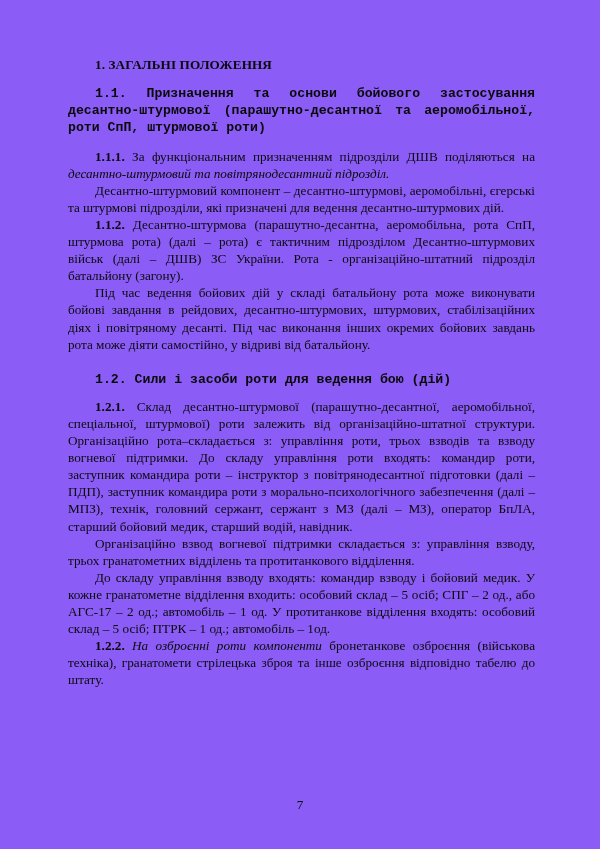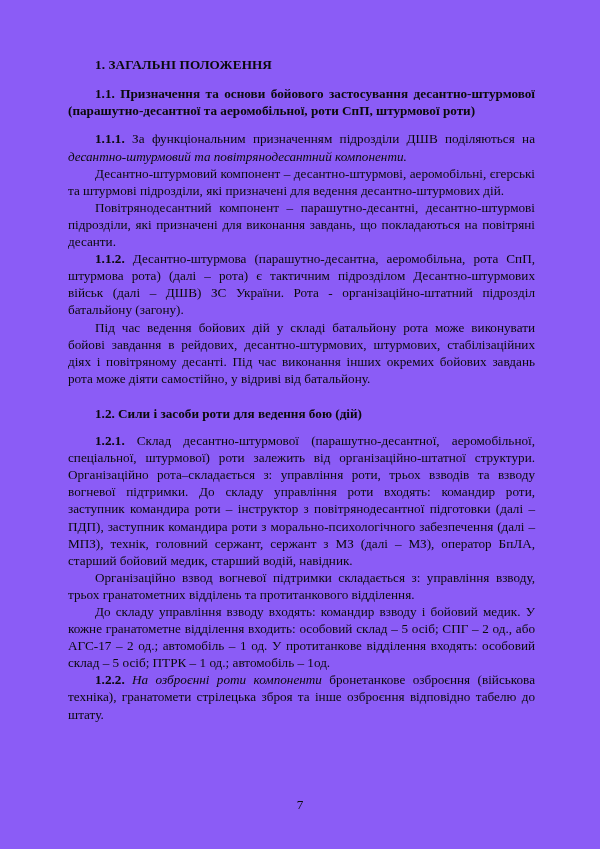--- a/index.html
+++ b/index.html
@@ -39,20 +39,21 @@
     margin: 0 0 12px 0;
     letter-spacing: 0.1px;
   }
   .h2 {
     font-size: 13.2px;
     font-weight: bold;
     text-indent: 27px;
     text-align: justify;
     line-height: 1.30;
     margin: 0 0 11px 0;
+    font-family: Liberation Mono, monospace;
   }
   .h2.tight {
     margin-bottom: 10px;
   }
   p.para {
     font-size: 13.2px;
     text-indent: 27px;
     text-align: justify;
     line-height: 1.295;
     margin: 0;
@@ -80,25 +81,24 @@
 </head>
 <body>
 
 <div class="page">
   <div class="content">
 
     <div class="h1">1. ЗАГАЛЬНІ ПОЛОЖЕННЯ</div>
 
     <div class="h2"><span>1.1.</span> <span>Призначення та основи бойового застосування десантно-штурмової (парашутно-десантної та аеромобільної, роти СпП, штурмової роти)</span></div>
 
-    <p class="para"><span class="num">1.1.1.</span><span> За функціональним призначенням підрозділи ДШВ поділяються на </span><span class="ital">десантно-штурмовий та повітрянодесантний компоненти.</span></p>
+    <p class="para"><span class="num">1.1.1.</span><span> За функціональним призначенням підрозділи ДШВ поділяються на </span><span class="ital">десантно-штурмовий та повітрянодесантний підрозділ.</span></p>
 
     <p class="para">Десантно-штурмовий компонент – десантно-штурмові, аеромобільні, єгерські та штурмові підрозділи, які призначені для ведення десантно-штурмових дій.</p>
 
-    <p class="para">Повітрянодесантний компонент – парашутно-десантні, десантно-штурмові підрозділи, які призначені для виконання завдань, що покладаються на повітряні десанти.</p>
 
     <p class="para gap-before"><span class="num">1.1.2.</span><span> Десантно-штурмова (парашутно-десантна, аеромобільна, рота СпП, штурмова рота) (далі – рота) є тактичним підрозділом Десантно-штурмових військ (далі – ДШВ) ЗС України. Рота - організаційно-штатний підрозділ батальйону (загону).</span></p>
 
     <p class="para">Під час ведення бойових дій у складі батальйону рота може виконувати бойові завдання в рейдових, десантно-штурмових, штурмових, стабілізаційних діях і повітряному десанті. Під час виконання інших окремих бойових завдань рота може діяти самостійно, у відриві від батальйону.</p>
 
     <div class="h2 tight" style="margin-top:18px;">1.2. Сили і засоби роти для ведення бою (дій)</div>
 
     <p class="para"><span class="num">1.2.1.</span><span> Склад десантно-штурмової (парашутно-десантної, аеромобільної, спеціальної, штурмової) роти залежить від організаційно-штатної структури. Організаційно рота–складається з: управління роти, трьох взводів та взводу вогневої підтримки. До складу управління роти входять: командир роти, заступник командира роти – інструктор з повітрянодесантної підготовки (далі – ПДП), заступник командира роти з морально-психологічного забезпечення (далі – МПЗ), технік, головний сержант, сержант з МЗ (далі – МЗ), оператор БпЛА, старший бойовий медик, старший водій, навідник.</span></p>
 
     <p class="para">Організаційно взвод вогневої підтримки складається з: управління взводу, трьох гранатометних відділень та протитанкового відділення.</p>

